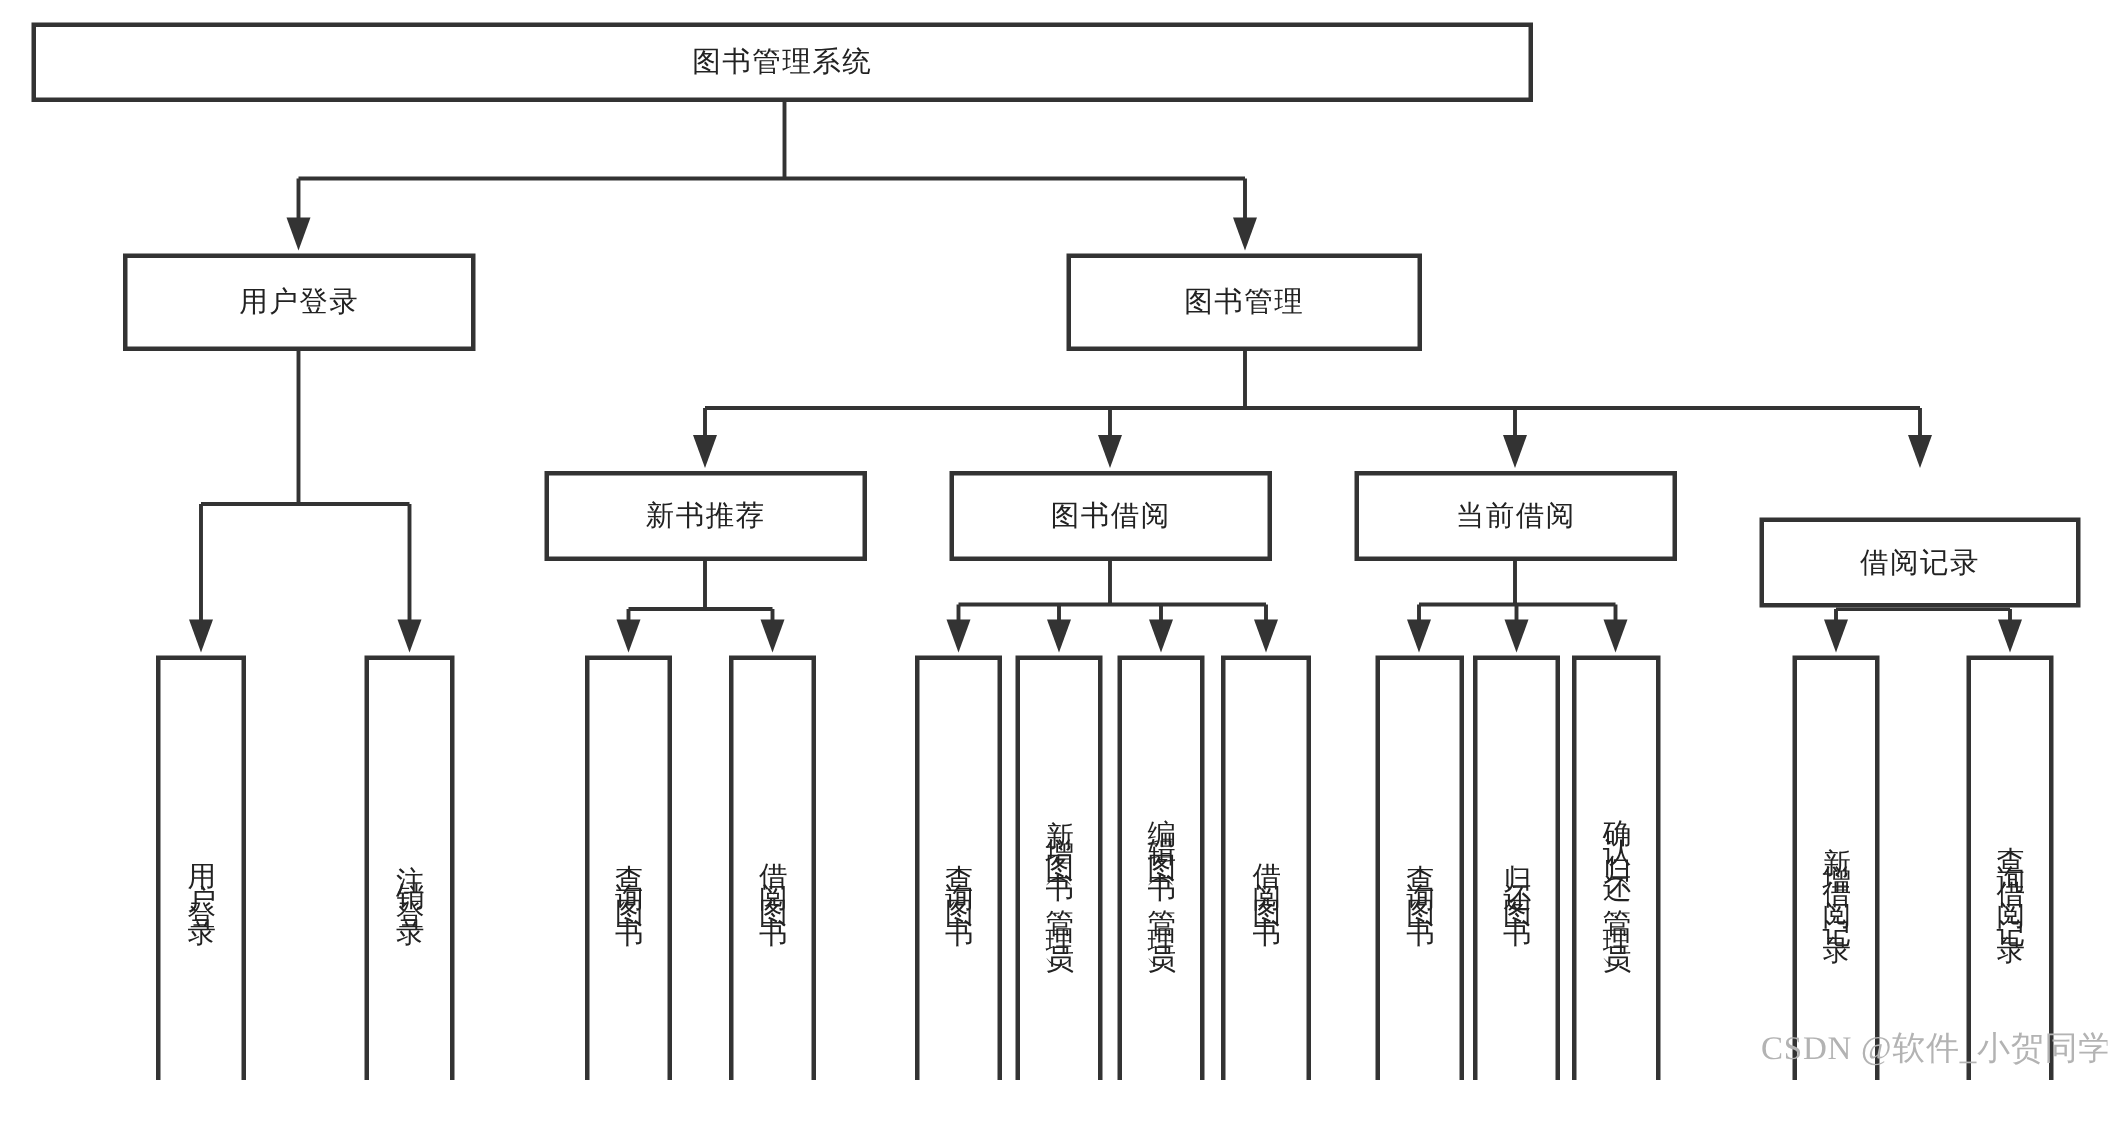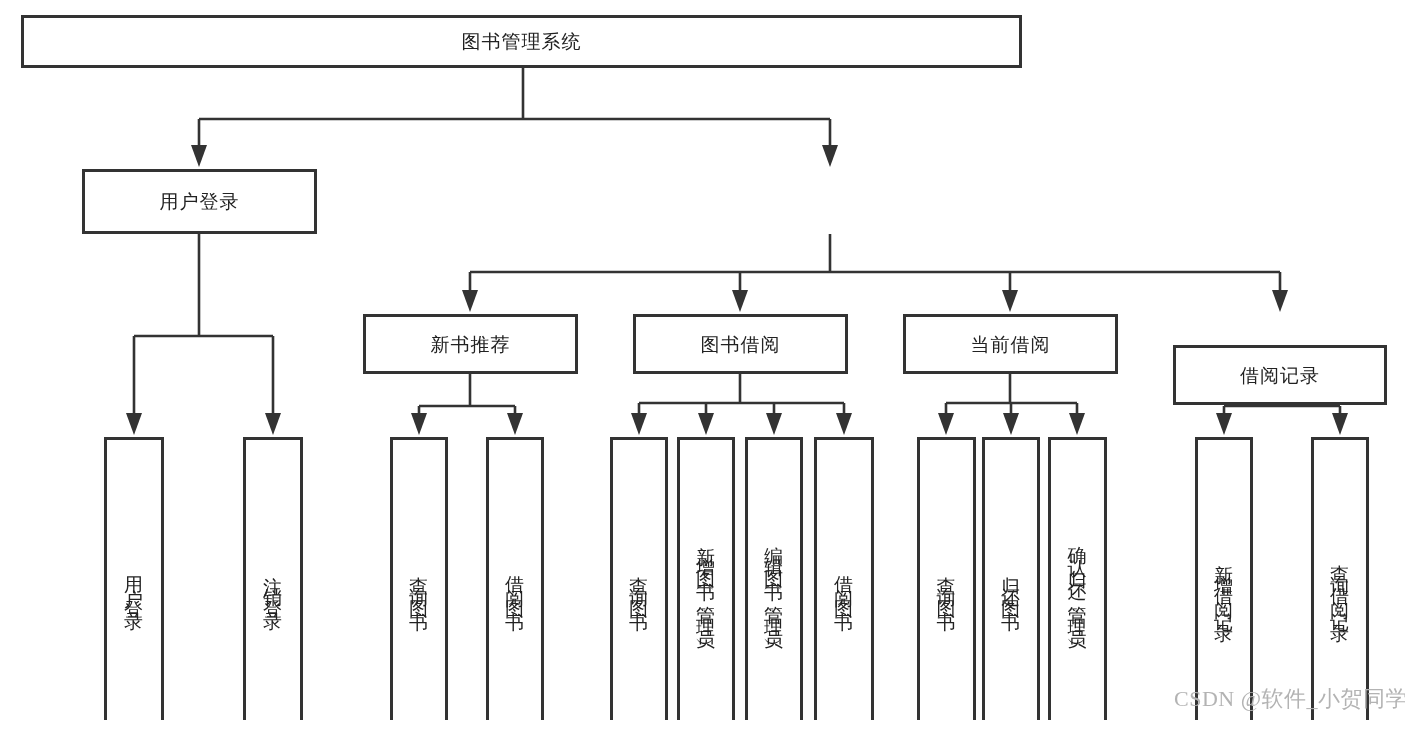--- a/index.html
+++ b/index.html
@@ -102,20 +102,23 @@
     </g>
   </svg>
 
   <div class="box h" style="left:21px;top:15px;width:1001px;height:53px;">
     <span class="label">图书管理系统</span>
   </div>
 
   <div class="box h" style="left:82px;top:169px;width:235px;height:65px;">
     <span class="label">用户登录</span>
   </div>
+  <div class="box h" style="left:711px;top:169px;width:237px;height:65px;">
+    <span class="label">图书管理</span>
+  </div>
 
   <div class="box h" style="left:363px;top:314px;width:215px;height:60px;text-align:center;">
     <span class="label">新书推荐</span>
   </div>
   <div class="box h" style="left:903px;top:314px;width:215px;height:60px;">
     <span class="label">当前借阅</span>
   </div>
   <div class="box h" style="left:633px;top:314px;width:215px;height:60px;">
     <span class="label">图书借阅</span>
   </div>

